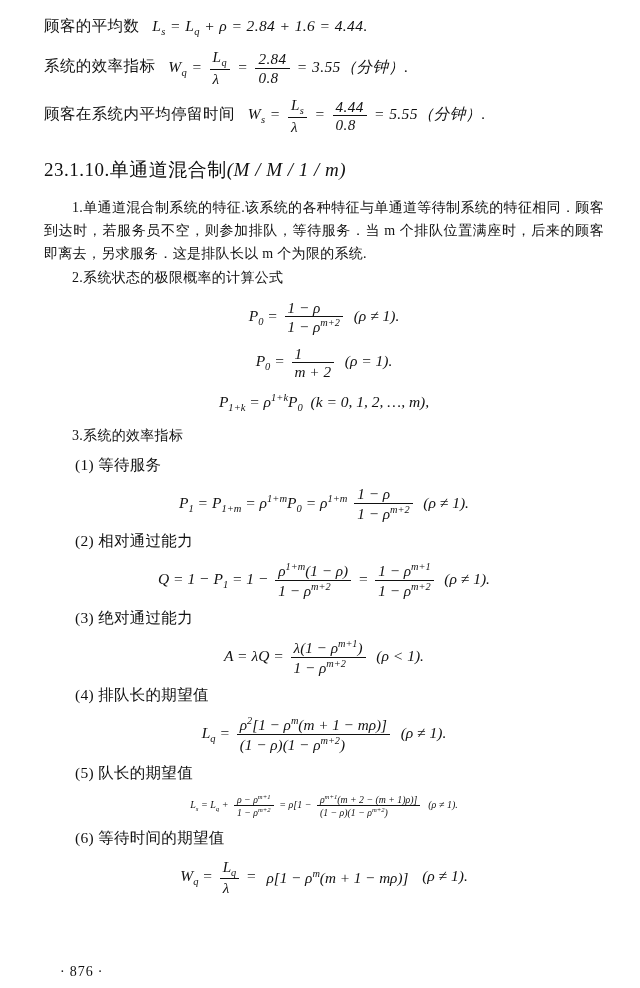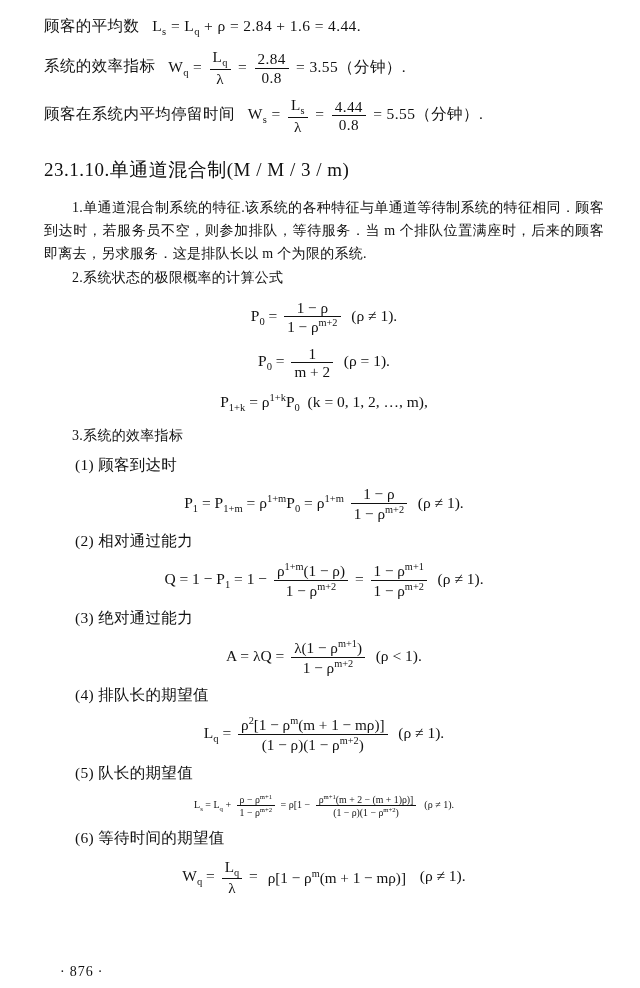--- a/index.html
+++ b/index.html
@@ -50,25 +50,25 @@
   }
   .sub {
     font-size: 15.5px;
     margin: 8px 0 2px 0;
     letter-spacing: 0.3px;
   }
   .topblock .line { margin-bottom: 8px; }
   .topblock { margin-bottom: 4px; }
 
   
-  .it { font-family: "Liberation Serif", serif; margin-top: 24px; }
+  .it { font-style: italic; font-family: "Liberation Serif", serif; margin-top: 24px; }
   .frac {
     display: inline-block;
     vertical-align: middle;
-    text-align: center;
+    text-align: left;
     margin: 0 3px;
     line-height: 1.15;
     font-size: 0.98em;
   }
   .frac .num { display: block; padding: 0 3px; }
   .frac .den { display: block; border-top: 1px solid #111; padding: 0 3px; }
   .sup { font-size: 0.68em; vertical-align: super; }
   .sub2 { font-size: 0.68em; vertical-align: sub; }
   .pnum {
     position: absolute;
@@ -103,21 +103,21 @@
       <span>顾客在系统内平均停留时间</span>
       &nbsp;&nbsp;<span class="it">W<span class="sub2">s</span> =
       <span class="frac"><span class="num">L<span class="sub2">s</span></span><span class="den">λ</span></span>
       = <span class="frac"><span class="num">4.44</span><span class="den">0.8</span></span>
       = 5.55（分钟）.</span>
     </div>
 
   </div>
 
   <div class="heading">
-    <span>23.1.10.</span><span>单通道混合制</span><span class="it">(M / M / 3 / m)</span>
+    <span>23.1.10.</span><span>单通道混合制</span><span class="it">(M / M / 1 / m)</span>
   </div>
 
   <div class="para indent">
     <span>1.单通道混合制系统的特征.</span><span>该系统的各种特征与单通道等待制系统的特征相同．顾客到达时，若服务员不空，则参加排队，等待服务．当 m 个排队位置满座时，后来的顾客即离去，另求服务．这是排队长以 m 个为限的系统.</span>
   </div>
 
   <div class="para indent">2.系统状态的极限概率的计算公式</div>
 
   <div class="eq">
     <span class="it">P<span class="sub2">0</span> =
@@ -132,21 +132,21 @@
   </div>
 
   <div class="eq">
     <span class="it">P<span class="sub2">1+k</span> = ρ<span class="sup">1+k</span>P<span class="sub2">0</span>&nbsp;&nbsp;(k = 0, 1, 2, …, m),</span>
   </div>
 
 
   <div class="para indent">3.系统的效率指标</div>
 
   <div class="sub indent">
-    <span>(1)</span>&nbsp;<span>顾客到达时</span>
+    <span>(1)</span>&nbsp;<span>等待服务</span>
   </div>
   <div class="eq">
     <span class="it">P<span class="sub2">1</span> = P<span class="sub2">1+m</span> = ρ<span class="sup">1+m</span>P<span class="sub2">0</span> = ρ<span class="sup">1+m</span>
       <span class="frac"><span class="num">1 − ρ</span><span class="den">1 − ρ<span class="sup">m+2</span></span></span>
       &nbsp;(ρ ≠ 1).</span>
   </div>
 
   <div class="sub indent">
     <span>(2)</span>&nbsp;<span>相对通过能力</span>
   </div>

